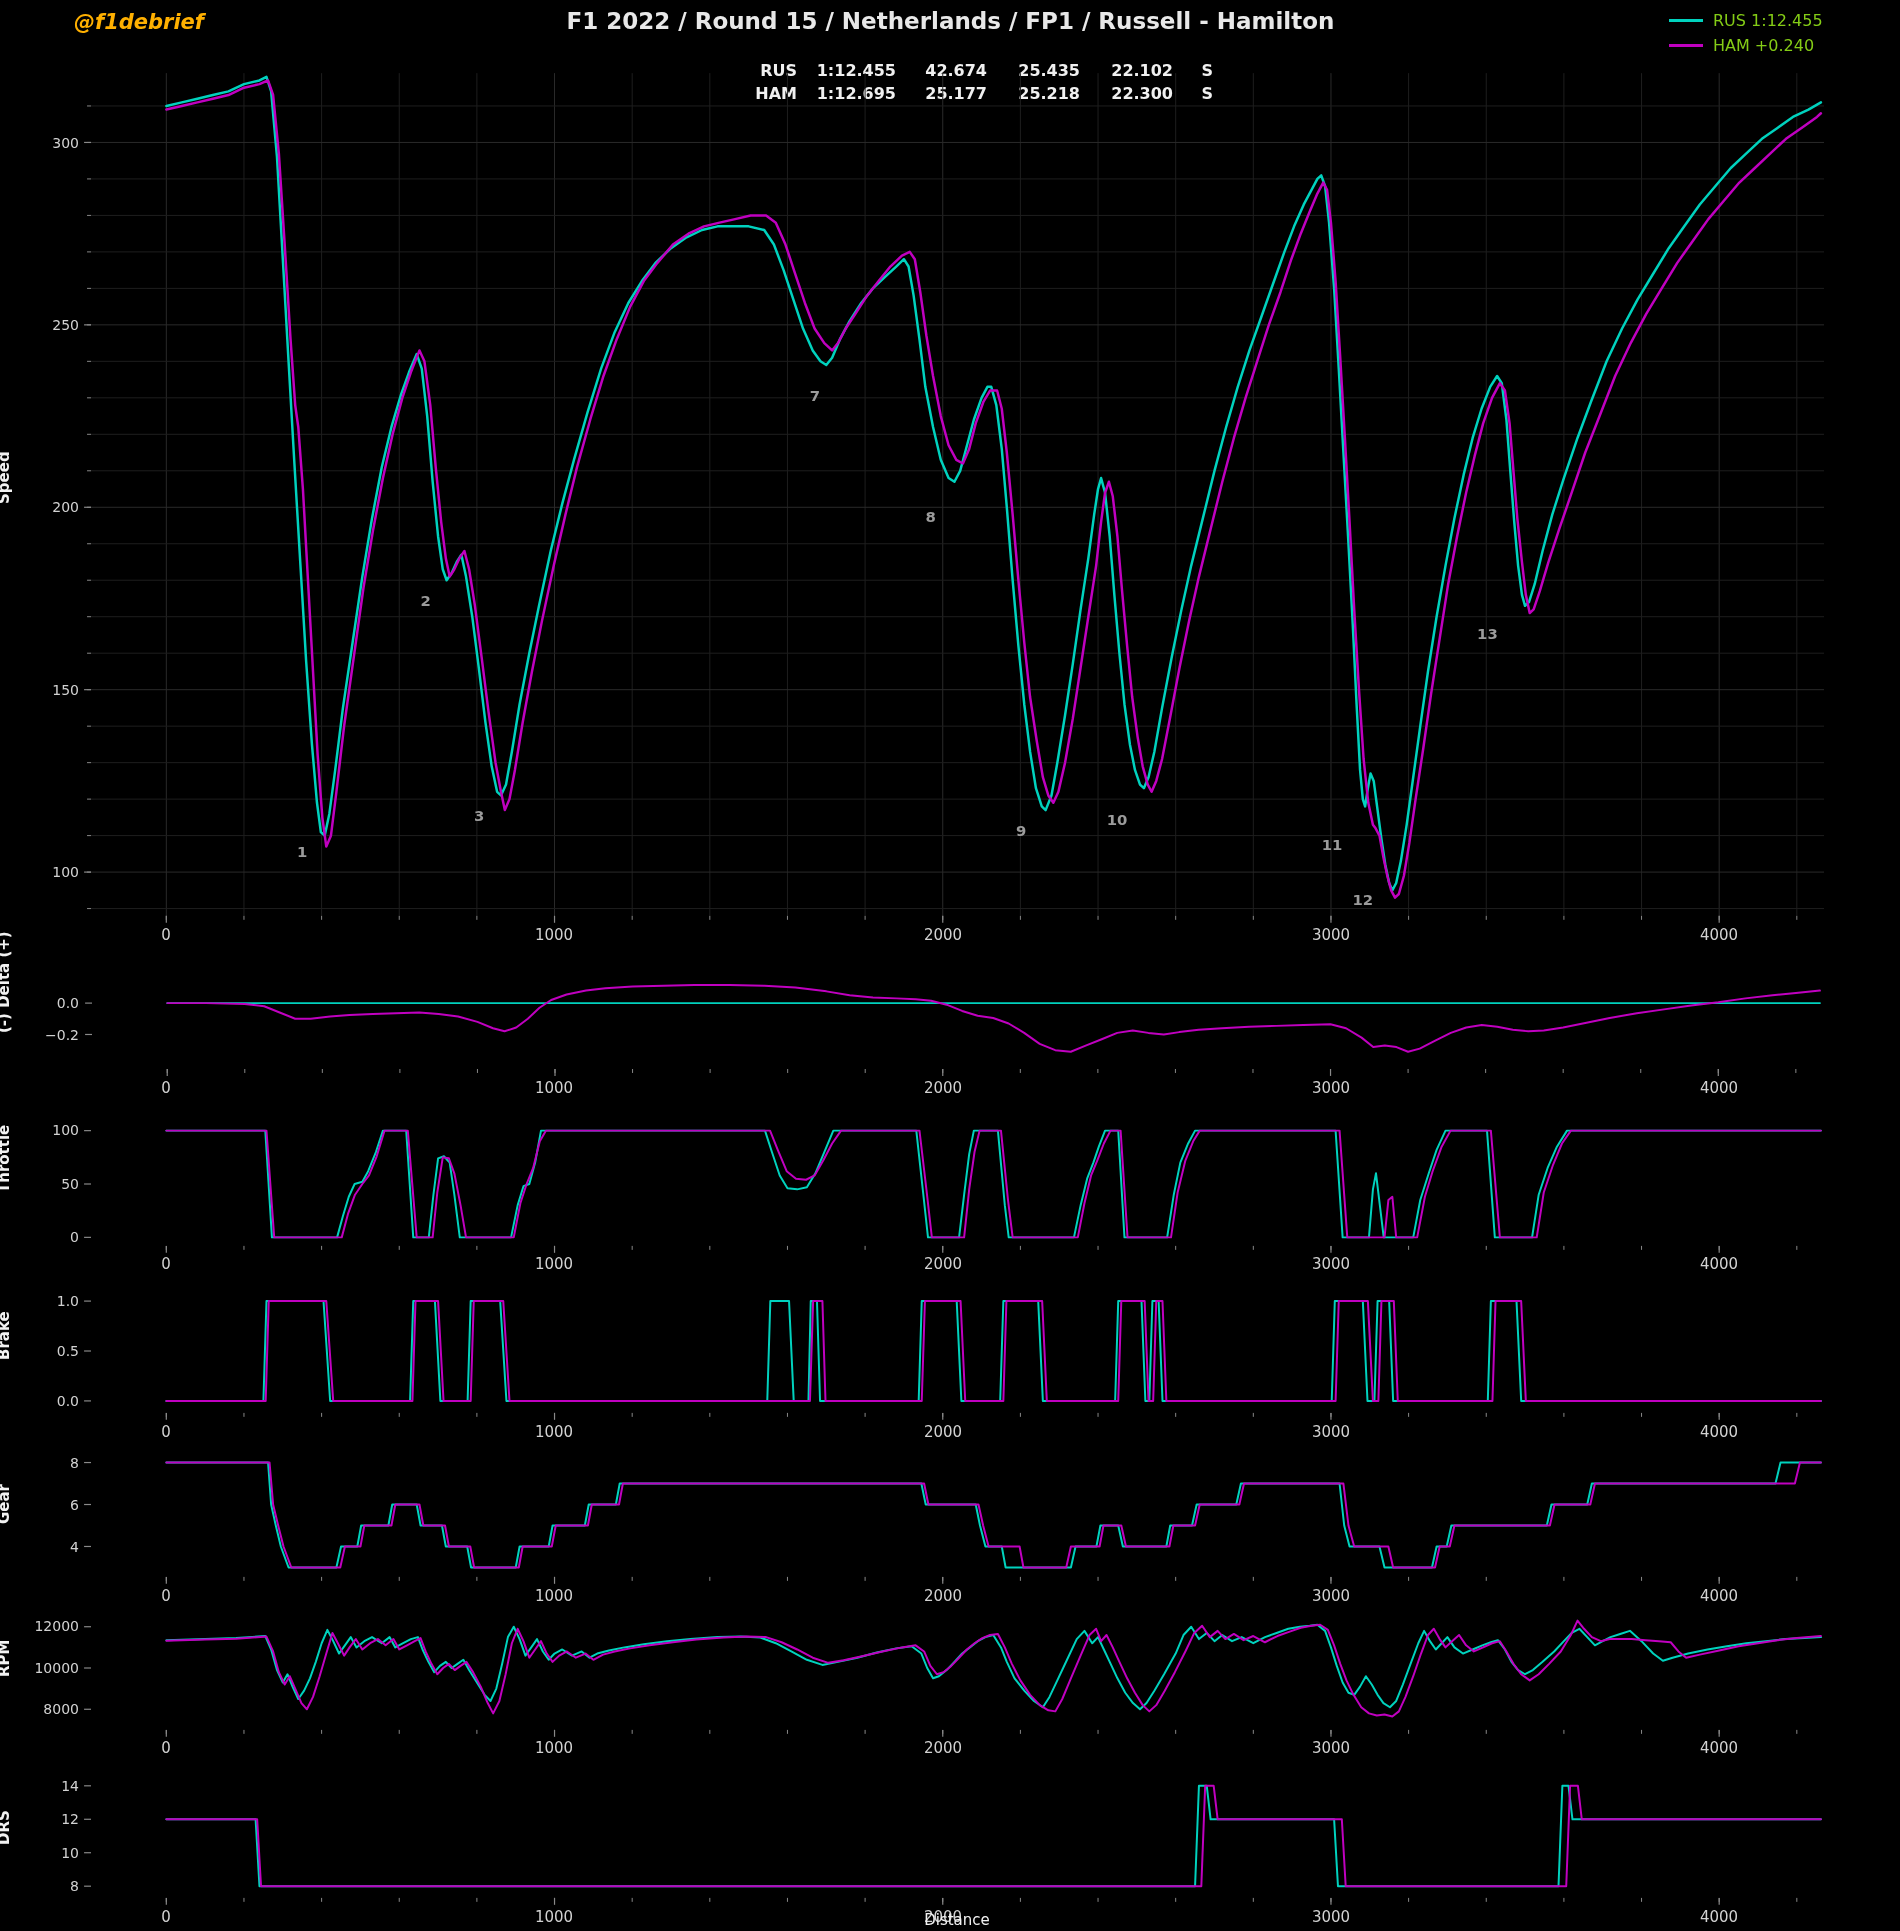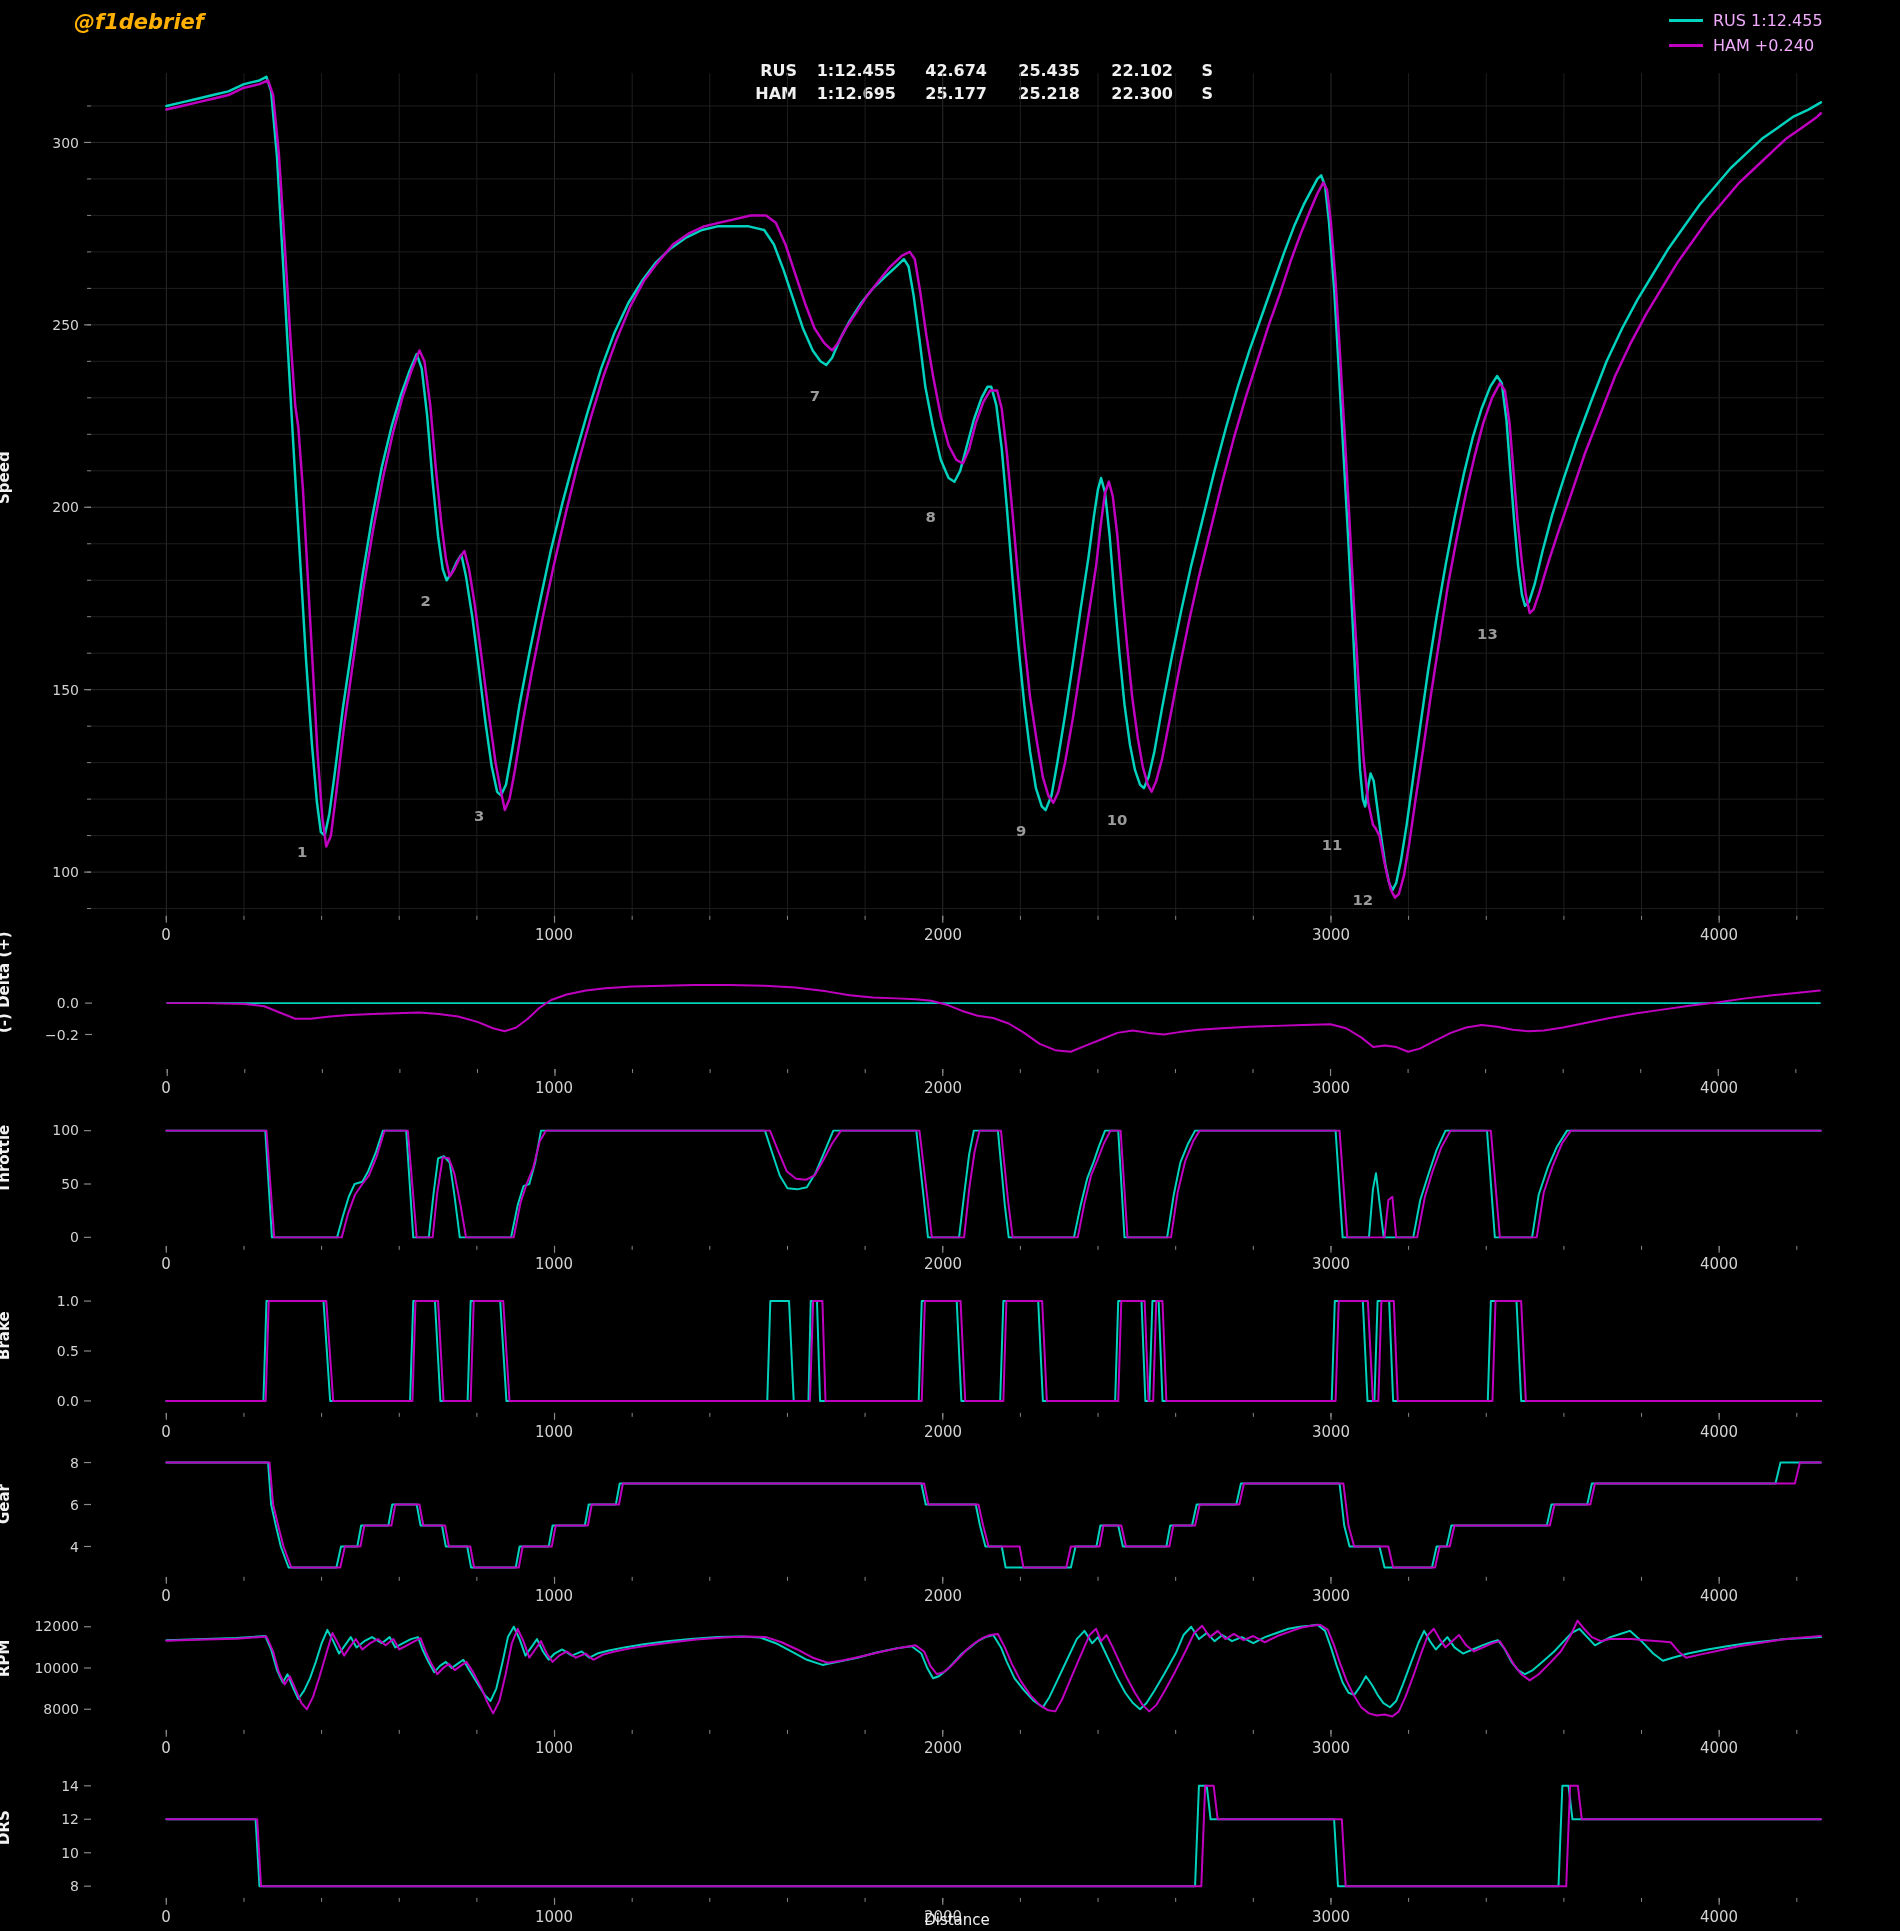--- a/index.html
+++ b/index.html
@@ -5,38 +5,39 @@
   html,body{margin:0;padding:0;background:#000;}
   #figure{position:relative;width:1901px;height:1932px;background:#000;overflow:hidden;
           font-family:"DejaVu Sans","Liberation Sans",sans-serif;}
   #title{position:absolute;left:0;right:0;top:8px;text-align:center;color:#e8e8e8;
          font-size:23px;font-weight:bold;}
   #watermark{position:absolute;left:74px;top:10px;color:#ffb000;font-size:21px;
              font-weight:bold;font-style:italic;}
   #legend{position:absolute;left:1669px;top:8px;}
   .legend-row{display:flex;align-items:center;height:25px;}
   .legend-swatch{width:34px;height:0;border-top-width:3px;border-top-style:solid;margin-right:10px;}
-  .legend-label{color:#f0abfc;font-size:16px;white-space:nowrap;}
+  .legend-label{color:#84cc16;font-size:16px;white-space:nowrap;}
   #stats{position:absolute;left:744px;top:61px;}
   .stats-row{display:flex;height:23px;}
   .stats-cell{color:#f0f0f0;font-size:16px;font-weight:bold;text-align:right;white-space:pre;}
   .panel{position:absolute;}
   .panel svg{position:absolute;left:0;top:0;overflow:visible;}
   .ytick-label{position:absolute;color:#d2d2d2;font-size:14px;text-align:right;width:69px;
                transform:translateY(-50%);}
   .xtick-label{position:absolute;color:#d2d2d2;font-size:15px;transform:translateX(-50%);}
   .ylabel{position:absolute;color:#f2f2f2;font-size:15px;font-weight:bold;
           transform:rotate(-90deg) translateX(50%);transform-origin:center;white-space:nowrap;}
   #xlabel{position:absolute;color:#f2f2f2;font-size:15px;font-weight:normal;transform:translateX(-50%);}
 </style>
 </head>
 <body>
 
 <div id="figure">
   <div id="watermark">@f1debrief</div>
+  <div id="title">F1 2022 / Round 15 / Netherlands / FP1 / Russell - Hamilton</div>
   <div id="legend">
       <div class="legend-row">
         <span class="legend-swatch" style="border-top-color: rgb(0, 210, 190);"></span>
         <span class="legend-label">RUS 1:12.455</span>
       </div>
       <div class="legend-row">
         <span class="legend-swatch" style="border-top-color: rgb(192, 0, 192);"></span>
         <span class="legend-label">HAM +0.240</span>
       </div>
     </div>

